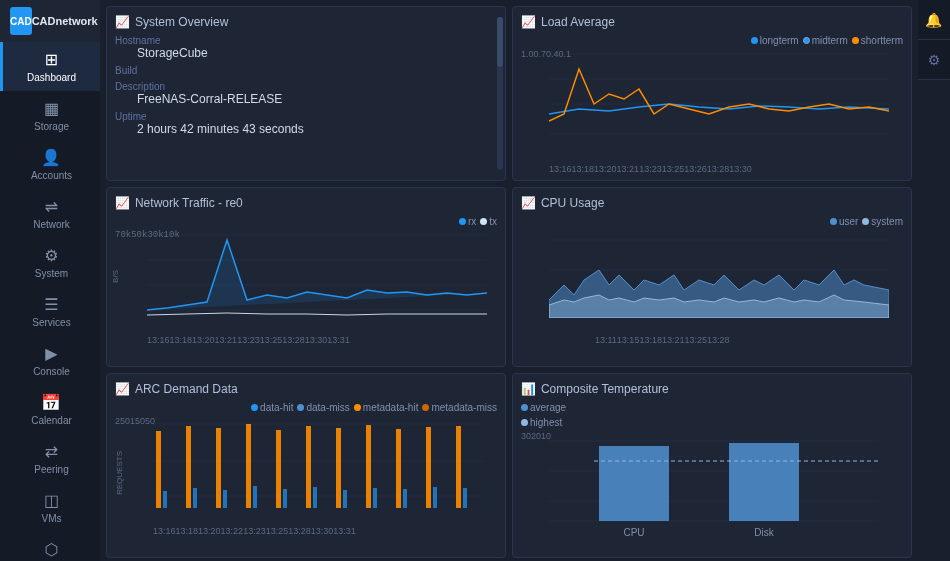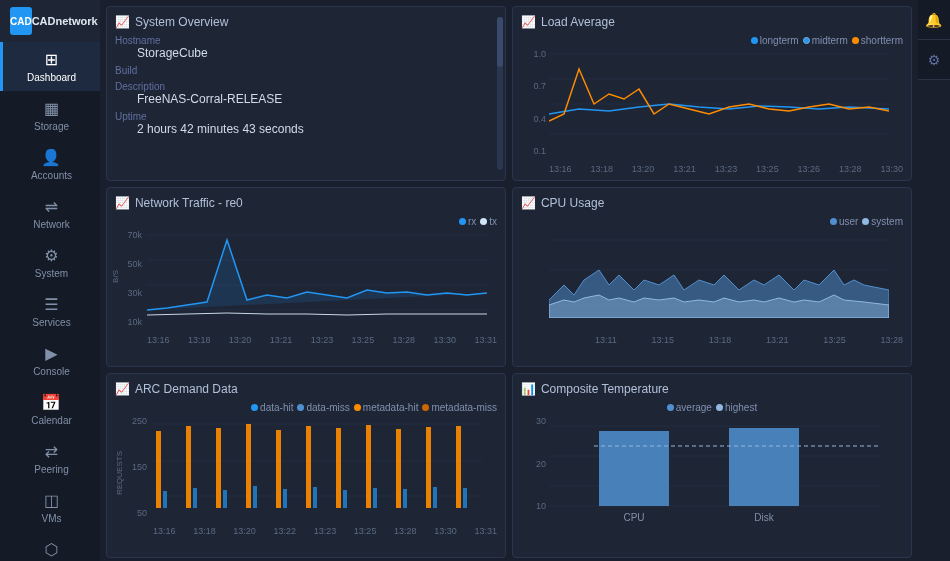--- a/index.html
+++ b/index.html
@@ -27,22 +27,22 @@
 
     .panel { background: #1e2535; border: 1px solid #2a3550; border-radius: 4px; padding: 8px; position: relative; overflow: hidden; }
     .panel-title { font-size: 12px; color: #b0c0d8; font-weight: 500; display: flex; align-items: center; gap: 5px; margin-bottom: 6px; }
     .sys-field-label { font-size: 10px; color: #6070a0; margin-top: 5px; }
     .sys-field-value { font-size: 12px; color: #d0dcea; font-weight: 500; margin-left: 22px; }
     .scroll-indicator { position: absolute; right: 2px; top: 10px; bottom: 10px; width: 6px; background: #2a3550; border-radius: 3px; }
     .scroll-thumb { width: 6px; height: 50px; background: #3a4a6a; border-radius: 3px; }
     .chart-legend { display: flex; gap: 4px; font-size: 10px; color: #8090b0; margin-bottom: 3px; justify-content: flex-end; }
     .legend-dot { display: inline-block; width: 7px; height: 7px; border-radius: 50%; margin-right: 2px; }
     .axis-label { font-size: 9px; color: #5a6a80; }
-    .y-axis { position: absolute; left: 0; top: 0; bottom: 18px; width: 28px; display: flex; flex-direction: column; justify-content: space-between; text-align: right; padding-right: 3px; }
-    .x-axis { display: flex; justify-content: space-between; padding: 2px 0 0; }
+    .y-axis { position: absolute; left: 0; top: 0; bottom: 18px; width: 28px; display: flex; flex-direction: row; justify-content: space-between; text-align: right; padding-right: 3px; }
+    .x-axis { display: flex; padding: 2px 0 0; }
 
     
     svg { overflow: visible; }
   </style>
 </head>
 <body>
 
 <div id="sidebar">
   <div id="logo-area">
     <div class="logo-icon">CAD</div>
@@ -172,21 +172,21 @@
     <div class="panel">
       <div class="panel-title">
         <span>📈</span>
         <span>Network Traffic - re0</span>
       </div>
       <div class="chart-legend">
         <span><span class="legend-dot" style="background:#2196f3;"></span>rx</span>
         <span><span class="legend-dot" style="background:#d0e4f8;"></span>tx</span>
       </div>
       <div style="position:relative;padding-left:32px;">
-        <div class="y-axis" style="width:30px;">
+        <div class="y-axis" style="width:30px;font-family:Liberation Mono, monospace;">
           <span class="axis-label">70k</span>
           <span class="axis-label">50k</span>
           <span class="axis-label">30k</span>
           <span class="axis-label">10k</span>
         </div>
         <span style="position:absolute;left:-4px;top:40px;font-size:8px;color:#5a6a80;writing-mode:vertical-rl;transform:rotate(180deg);">B/S</span>
         <svg width="340" height="100">
           <defs>
             <clipPath id="netClip">
                 <rect x="0" y="0" width="340" height="90"></rect>
@@ -318,21 +318,21 @@
           <span>13:31</span>
         </div>
       </div>
     </div>
 
     <div class="panel">
       <div class="panel-title">
         <span>📊</span>
         <span>Composite Temperature</span>
       </div>
-      <div class="chart-legend" style="justify-content:center;">
+      <div class="chart-legend" style="justify-content:flex-start;flex-direction:column;">
         <span><span class="legend-dot" style="background:#5090d0;"></span>average</span>
         <span><span class="legend-dot" style="background:#90b8e0;"></span>highest</span>
       </div>
       <div style="position:relative;padding-left:28px;">
         <div class="y-axis">
           <span class="axis-label">30</span>
           <span class="axis-label">20</span>
           <span class="axis-label">10</span>
         </div>
         <svg width="330" height="110">

